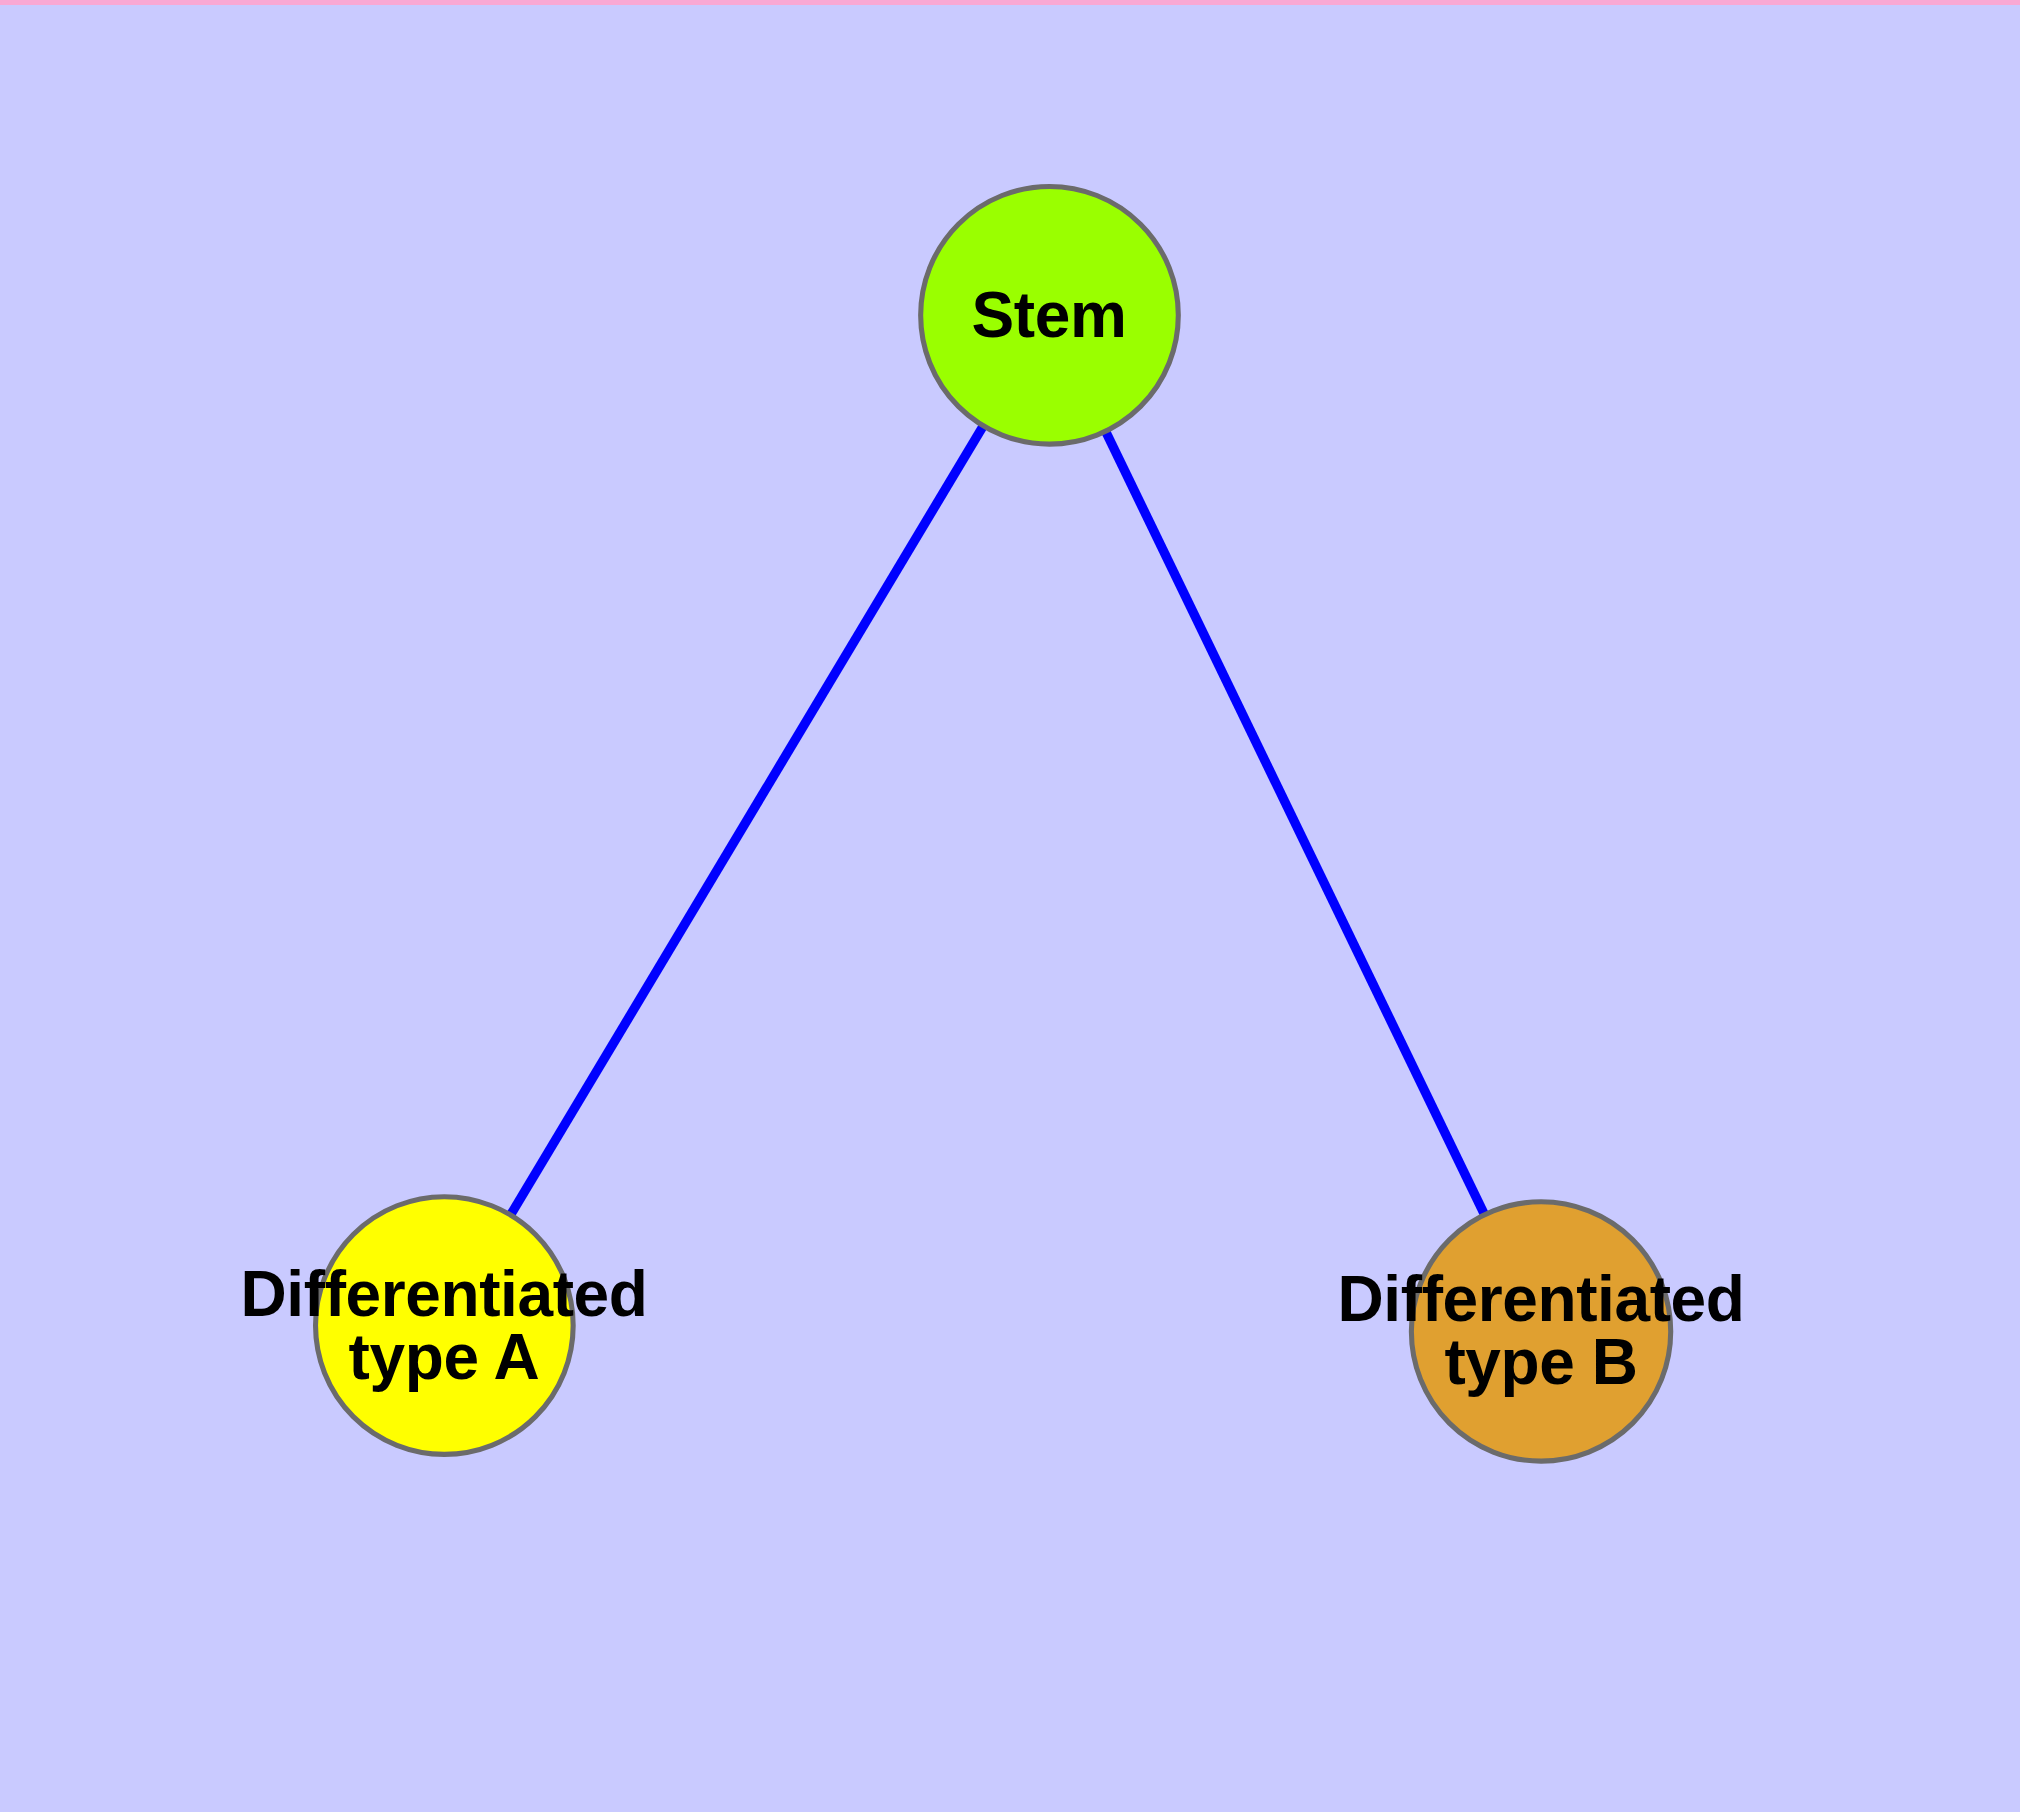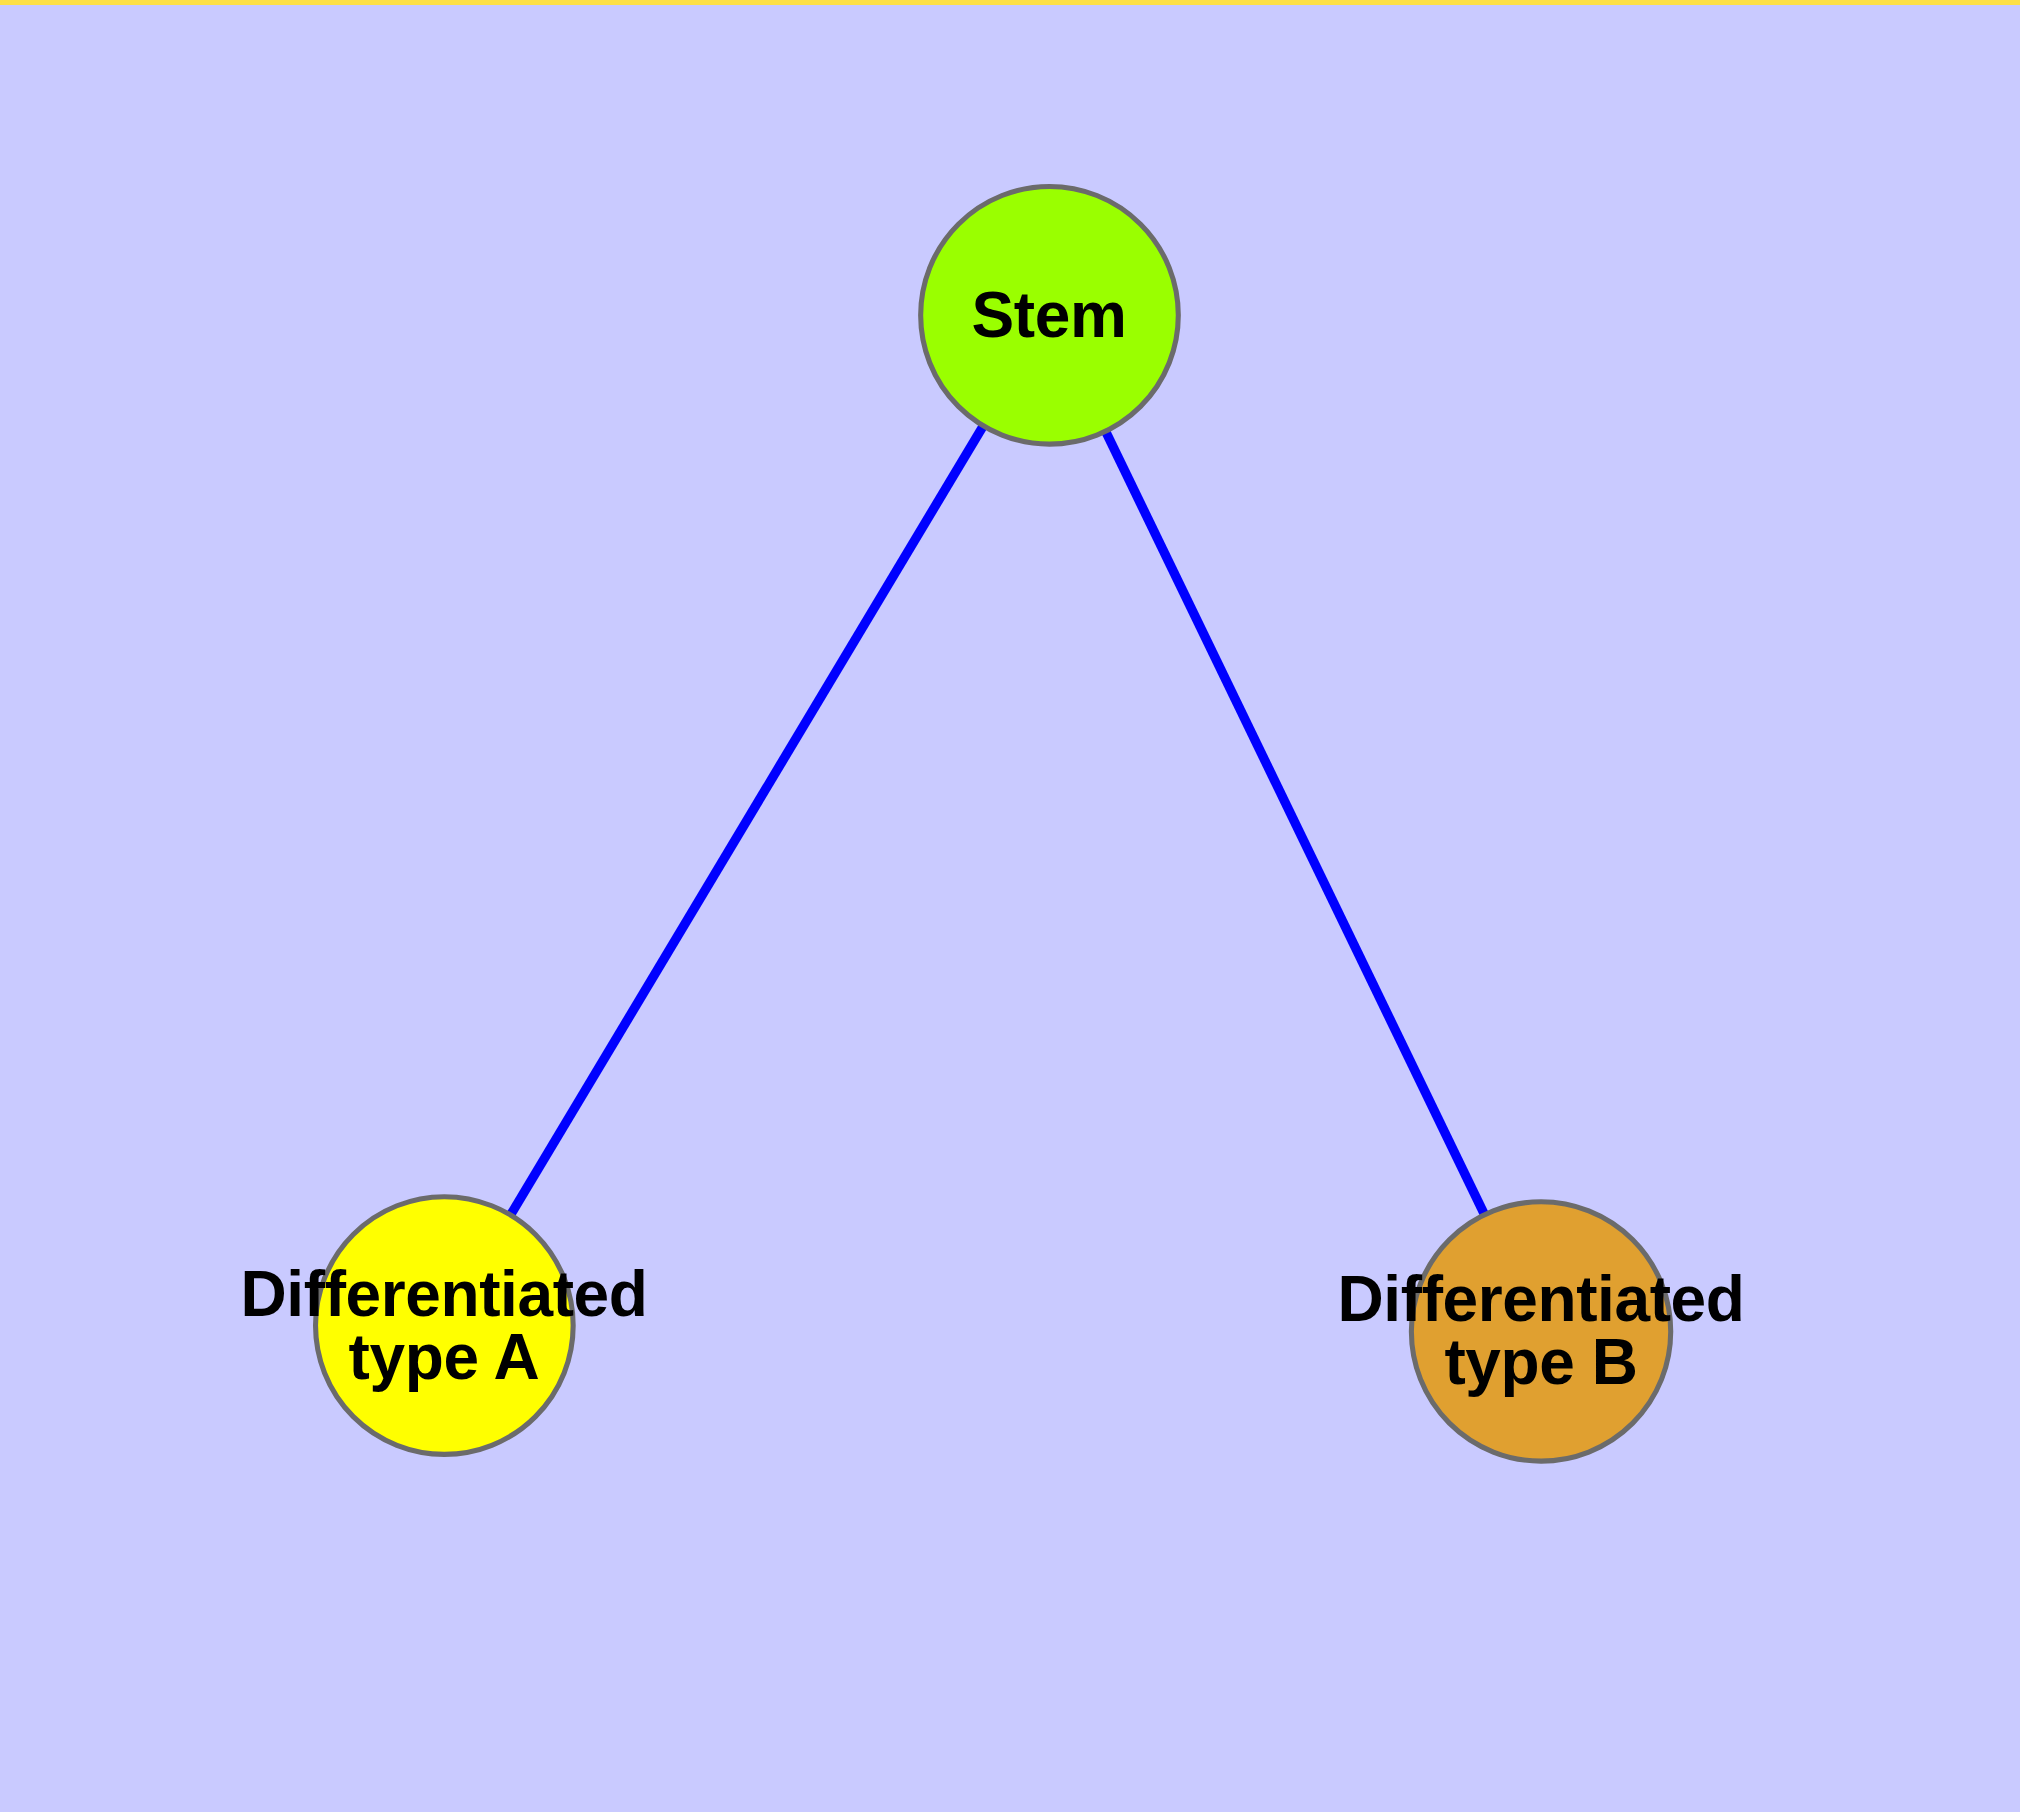--- a/index.html
+++ b/index.html
@@ -50,21 +50,21 @@
     text-align: center;
     white-space: pre;
     letter-spacing: -0.4px;
     transform: translate(-50%, -50%);
     pointer-events: none;
   }
 </style>
 </head>
 <body>
 
-<div id="stage" style="width: 2021px; height: 1812px; background: #fde047;">
+<div id="stage" style="width: 2021px; height: 1812px; background: #f9a8d4;">
 
   <div id="canvas-bg" style="background: rgb(201, 202, 255); width: 2021px;"></div>
 
   <svg id="graph-svg" viewBox="0 0 2384 2138" xmlns="http://www.w3.org/2000/svg">
 
     <g>
       <line class="edge-line" x1="1160.9209112943256" y1="500.6810556542912" x2="601.0790887056744" y2="1435.3189443457088" stroke="#0000ff" stroke-width="11"></line>
       <line class="edge-line" x1="1303.31942040252" y1="507.03100872865775" x2="1752.2451167947966" y2="1435.0687845464845" stroke="#0000ff" stroke-width="11"></line>
     </g>
 

